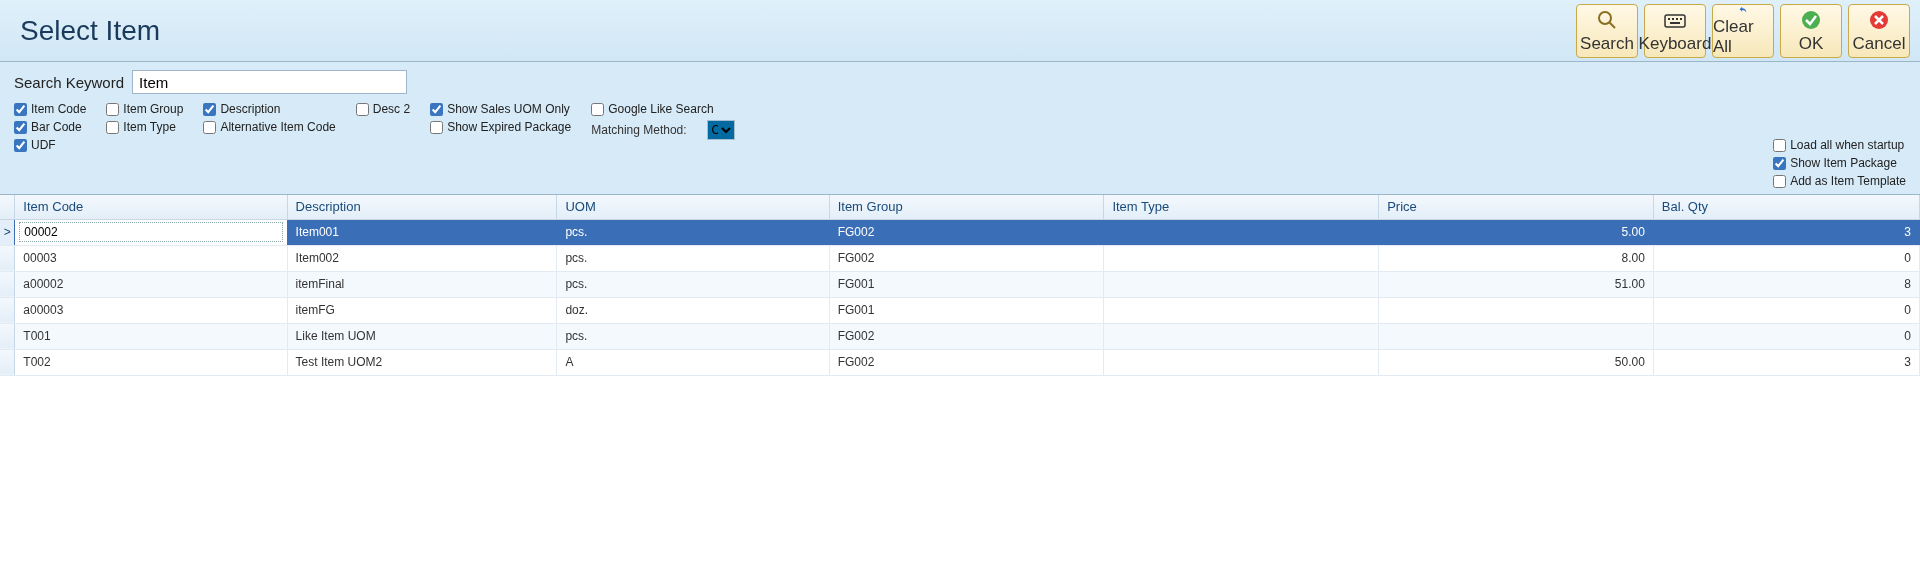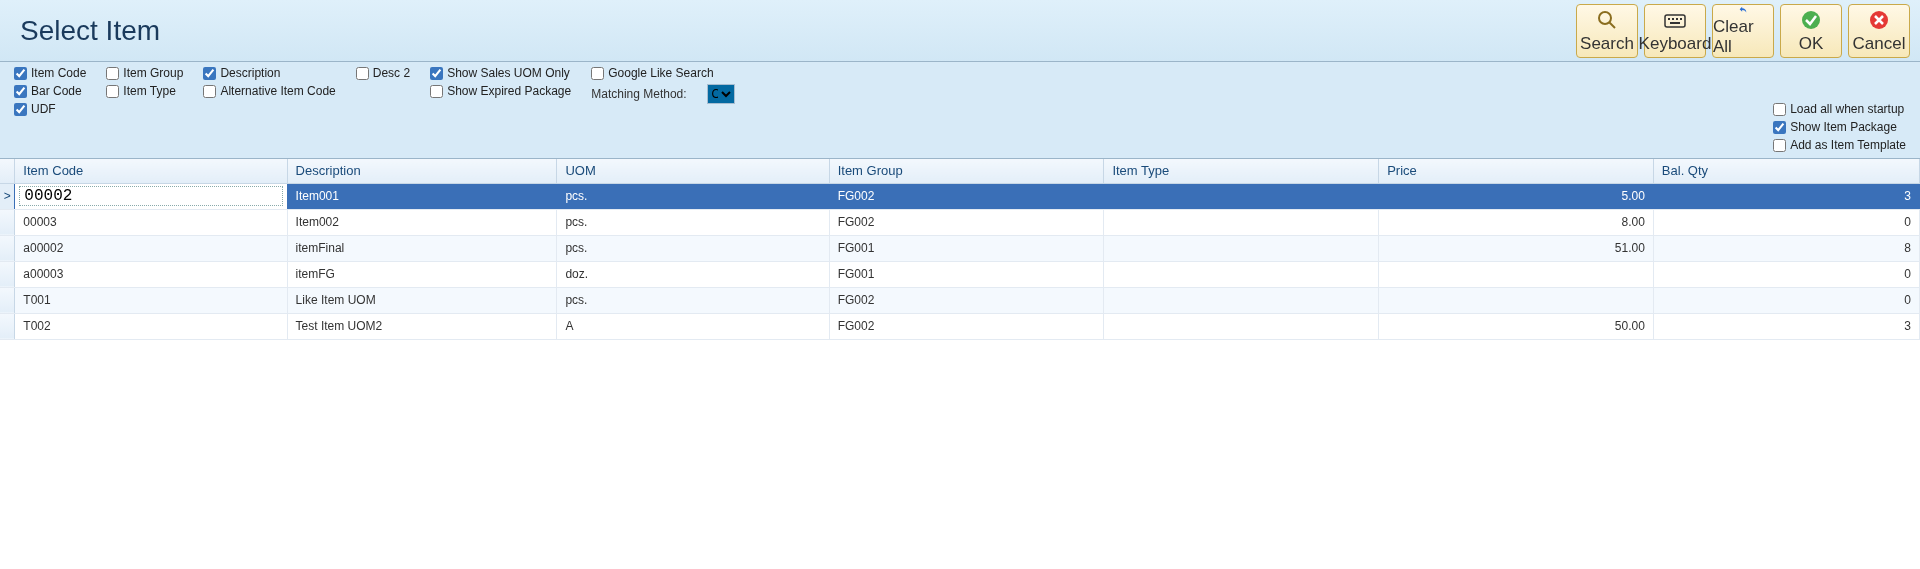--- a/index.html
+++ b/index.html
@@ -144,23 +144,23 @@
 .col-group { width: 222px; }
 .col-type { width: 222px; }
 .col-price { width: 222px; }
 .col-qty { width: 215px; }
 .sel-input {
   width: 100%;
   height: 20px;
   border: 1px dotted #8aa;
   background: #fff;
   color: #000;
-  font-size: 16px;
+  font-size: 12px;
   padding: 0 4px;
-  font-family: Liberation Mono, monospace;
+  font-family: Liberation Sans, sans-serif;
 }
 tbody tr.selected td.codecell { background:#fff; color:#000; padding:2px 4px;}
 </style>
 </head>
 <body>
 
 <div class="window">
 
   <div class="header">
     <div class="header-title">Select Item</div>
@@ -199,20 +199,24 @@
       <div class="tbtn">
         <svg viewBox="0 0 24 24">
             <circle cx="12" cy="12" r="9" fill="#e53935"></circle>
             <path d="M8 8 L16 16 M16 8 L8 16" stroke="#fff" stroke-width="2.5"></path>
           </svg>
         <span>Cancel</span>
       </div>
     </div>
   </div>
 
+  <div class="search-row">
+    <span class="search-label">Search Keyword</span>
+    <input class="search-input" value="Item" style="">
+  </div>
 
   <div class="filters">
     <div class="filter-col">
       <label class="chk">
           <input type="checkbox" checked="" style="">
           <span>Item Code</span>
         </label>
       <label class="chk">
           <input type="checkbox" checked="" style="">
           <span>Bar Code</span>

